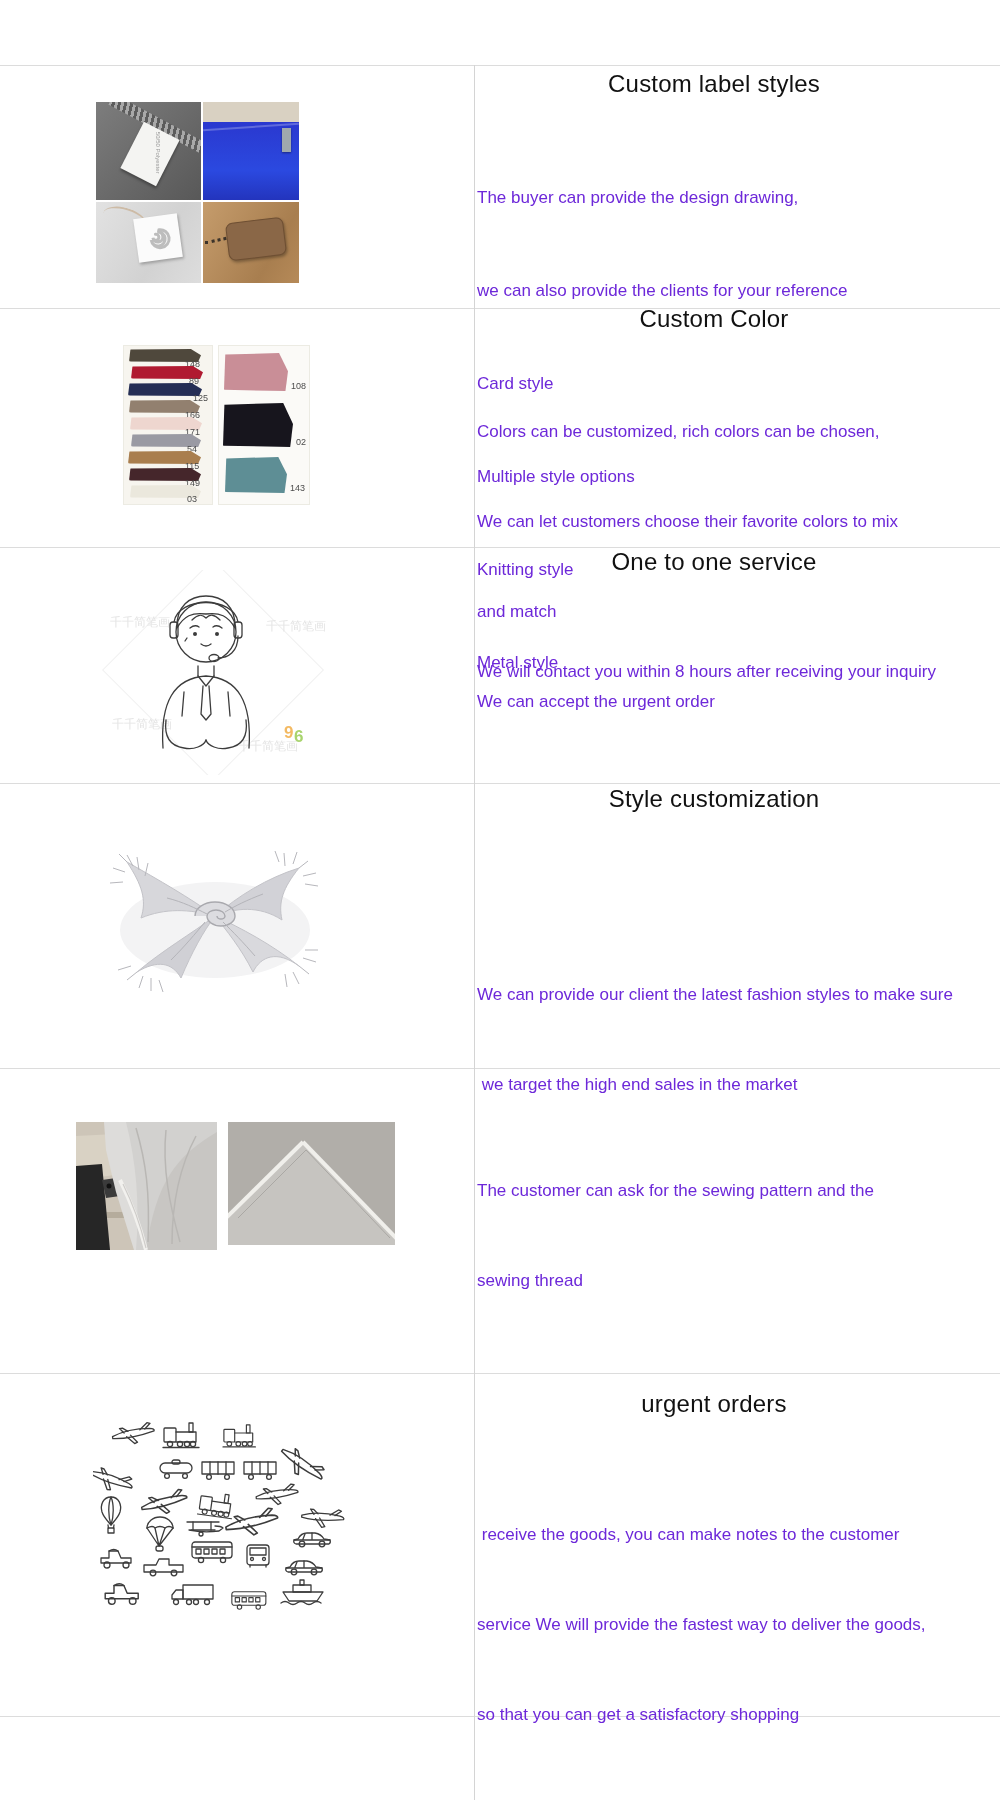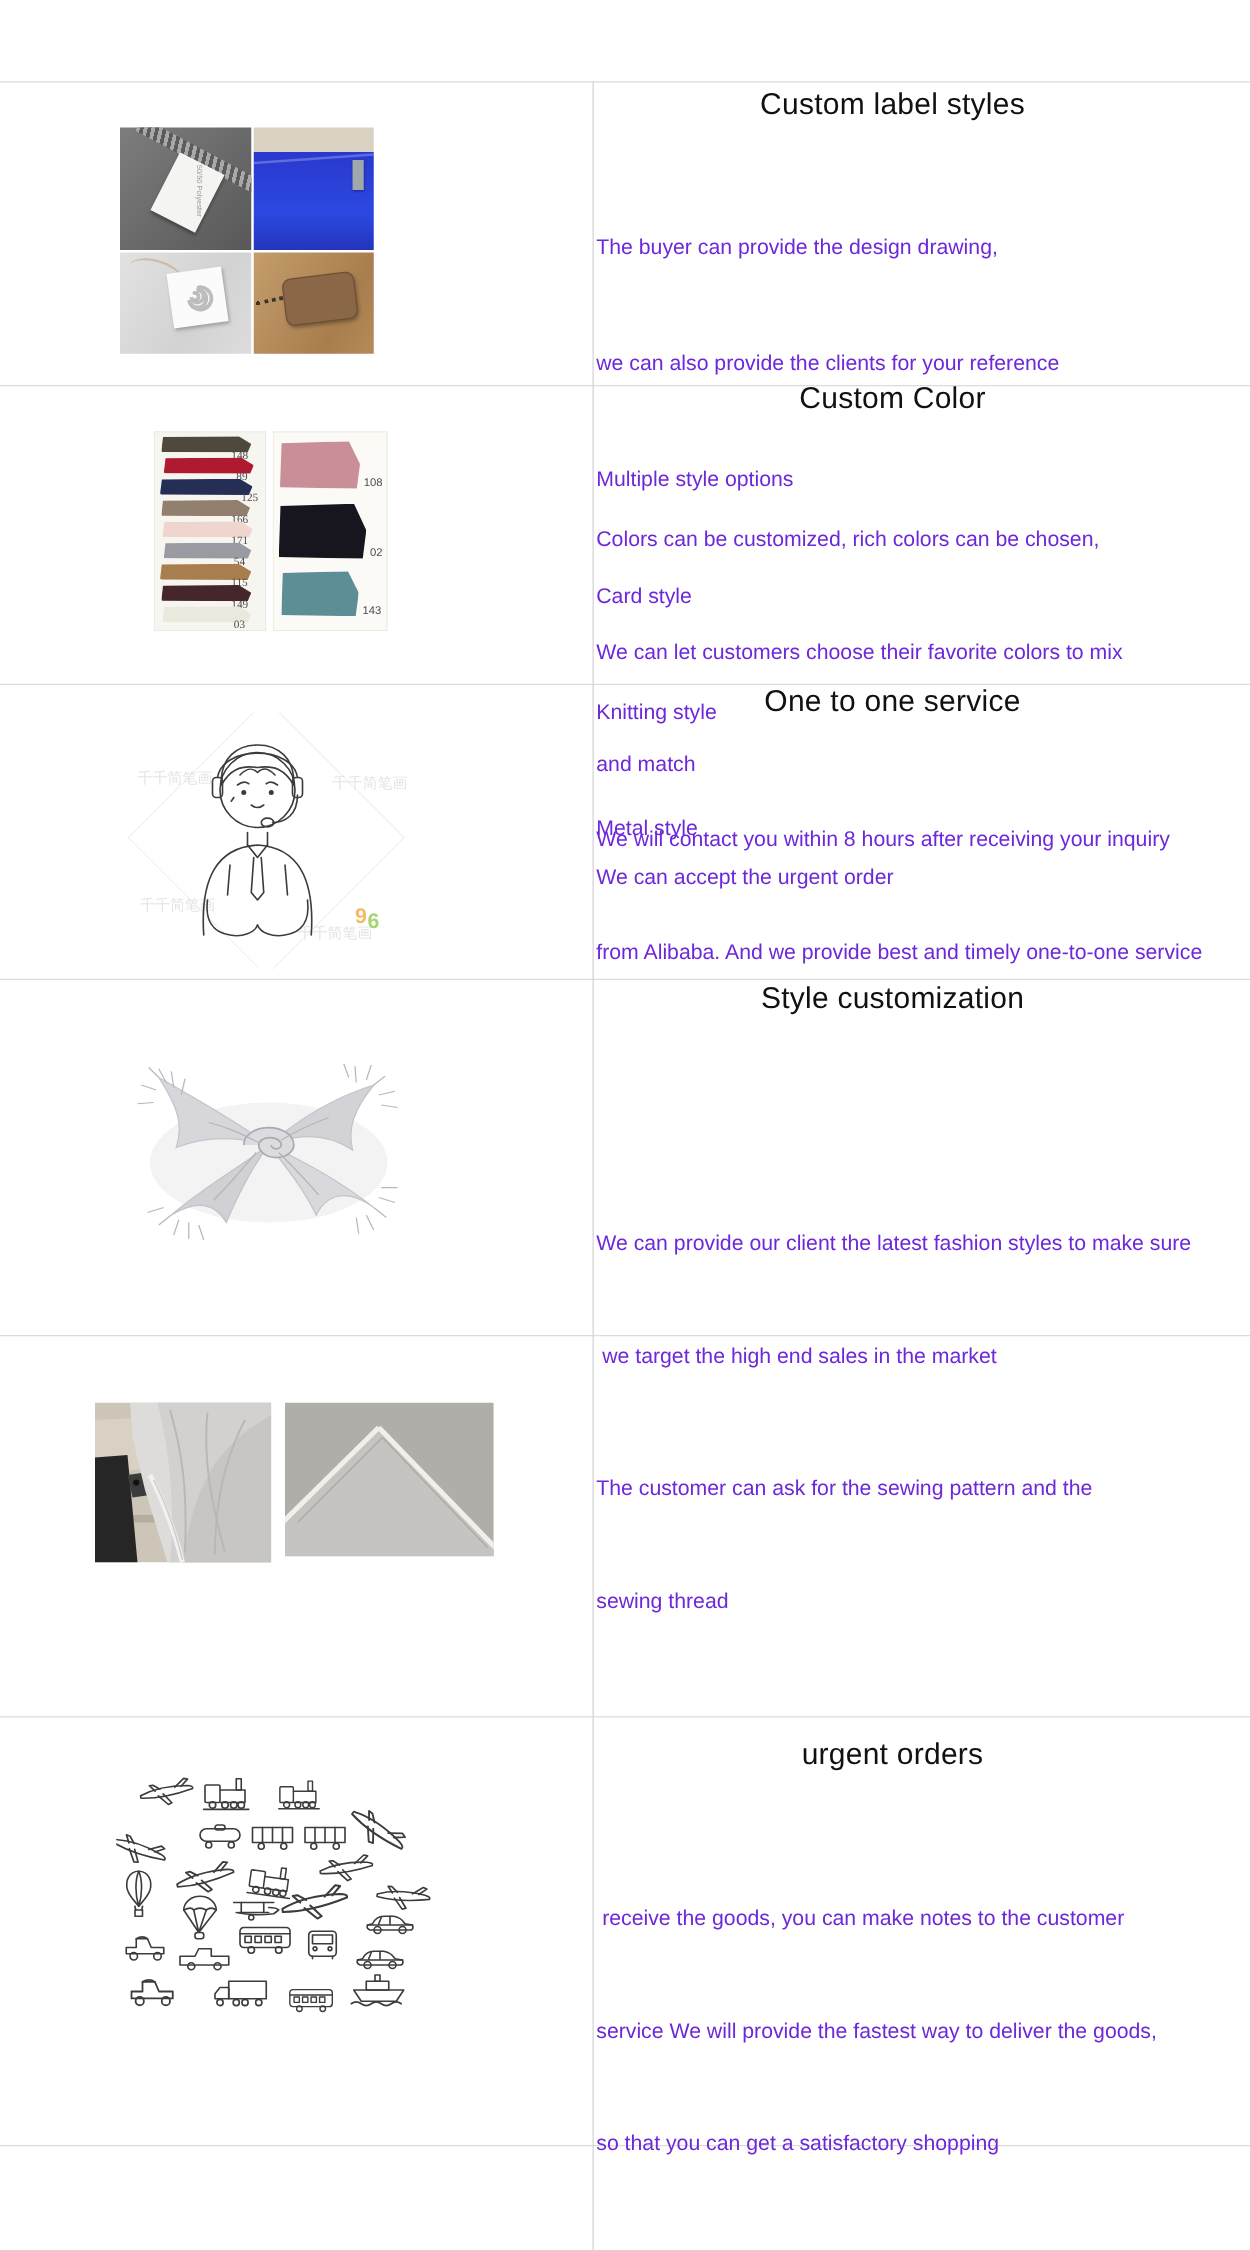--- a/index.html
+++ b/index.html
@@ -36,21 +36,21 @@
   .bl-string{position:absolute;left:6px;top:6px;width:46px;height:22px;border-top:2px solid #cdbba6;
              border-radius:50%;transform:rotate(18deg);}
   .ph-br{background:linear-gradient(120deg,#c59c6c,#a87e4f 70%,#b68a58);}
   .br-tag{position:absolute;left:24px;top:18px;width:56px;height:36px;background:#8a6747;
           border:1px solid #6e4f33;border-radius:7px;transform:rotate(-7deg);
           box-shadow:1px 2px 3px rgba(0,0,0,.3);}
   .br-cord{position:absolute;left:0;top:22px;width:34px;height:14px;border-bottom:3px dotted #3c332a;
            transform:rotate(-12deg);}
   
   .swcard{position:absolute;background:#f7f5ef;box-shadow:inset 0 0 0 1px #ecebe3;}
-  .swcard.left{left:0;top:0;width:90px;height:160px;font-family:Liberation Serif, serif;}
+  .swcard.left{left:0;top:0;width:90px;height:160px;}
   .swcard.right{left:95px;top:0;width:92px;height:160px;background:#fbfaf7;}
   .swatch{position:absolute;border-radius:2px;
           clip-path:polygon(2% 4%,86% 0,100% 48%,96% 100%,0 97%);}
   .swcode{position:absolute;font-size:9px;color:#4c4c4c;}
   
   .sketch{stroke:#3c3c3c;fill:none;stroke-width:1.3;stroke-linecap:round;stroke-linejoin:round;}
   .wmark{fill:#e4e4e4;font-size:12px;}
   .wm9{fill:#f0a32f;opacity:.75;font-weight:bold;font-size:17px;}
   .wm6{fill:#8cc63e;opacity:.75;font-weight:bold;font-size:17px;}
 </style>
@@ -65,22 +65,22 @@
   <div class="hline" style="top:783px"></div>
   <div class="hline" style="top:1068px"></div>
   <div class="hline" style="top:1373px"></div>
   <div class="hline" style="top:1716px"></div>
   <div class="vline"></div>
 
   <div class="sec-title" style="top:70px">Custom label styles</div>
   <div class="sec-text lh31" style="top:120px">
     <div>The buyer can provide the design drawing,</div>
     <div>we can also provide the clients for your reference</div>
+    <div>Card style</div>
     <div>Multiple style options</div>
-    <div>Card style</div>
     <div>Knitting style</div>
     <div>Metal style</div>
   </div>
 
   <div class="img-box collage" style="left:96px;top:102px">
     <div class="ph ph-tl">
       <div class="rope"></div>
       <div class="tag-white">
         <div class="tag-white-text">50/50 Polyester</div>
       </div>
@@ -138,21 +138,20 @@
       <div class="swatch" style="left: 5px; top: 58px; width: 70px; height: 44px; background-color: rgb(23, 21, 29);"></div>
       <div class="swcode" style="left:78px;top:92px">02</div>
       <div class="swatch" style="left: 7px; top: 112px; width: 62px; height: 36px; background-color: rgb(94, 142, 149);"></div>
       <div class="swcode" style="left:72px;top:138px">143</div>
     </div>
   </div>
 
   <div class="sec-title" style="top:548px">One to one service</div>
   <div class="sec-text" style="top:597px">
     <div>We will contact you within 8 hours after receiving your inquiry</div>
-    <div>from Alibaba. And we provide best and timely one-to-one service</div>
   </div>
 
   <div class="img-box" style="left:88px;top:570px;width:250px;height:205px">
     <svg width="250" height="205" viewBox="0 0 250 205">
       <g transform="translate(125,100) rotate(45)">
         <rect x="-78" y="-78" width="156" height="156" fill="none" stroke="#f1f1f1" stroke-width="1"></rect>
       </g>
       <text class="wmark" x="22" y="56">千千简笔画</text>
       <text class="wmark" x="178" y="60">千千简笔画</text>
       <text class="wmark" x="24" y="158">千千简笔画</text>

